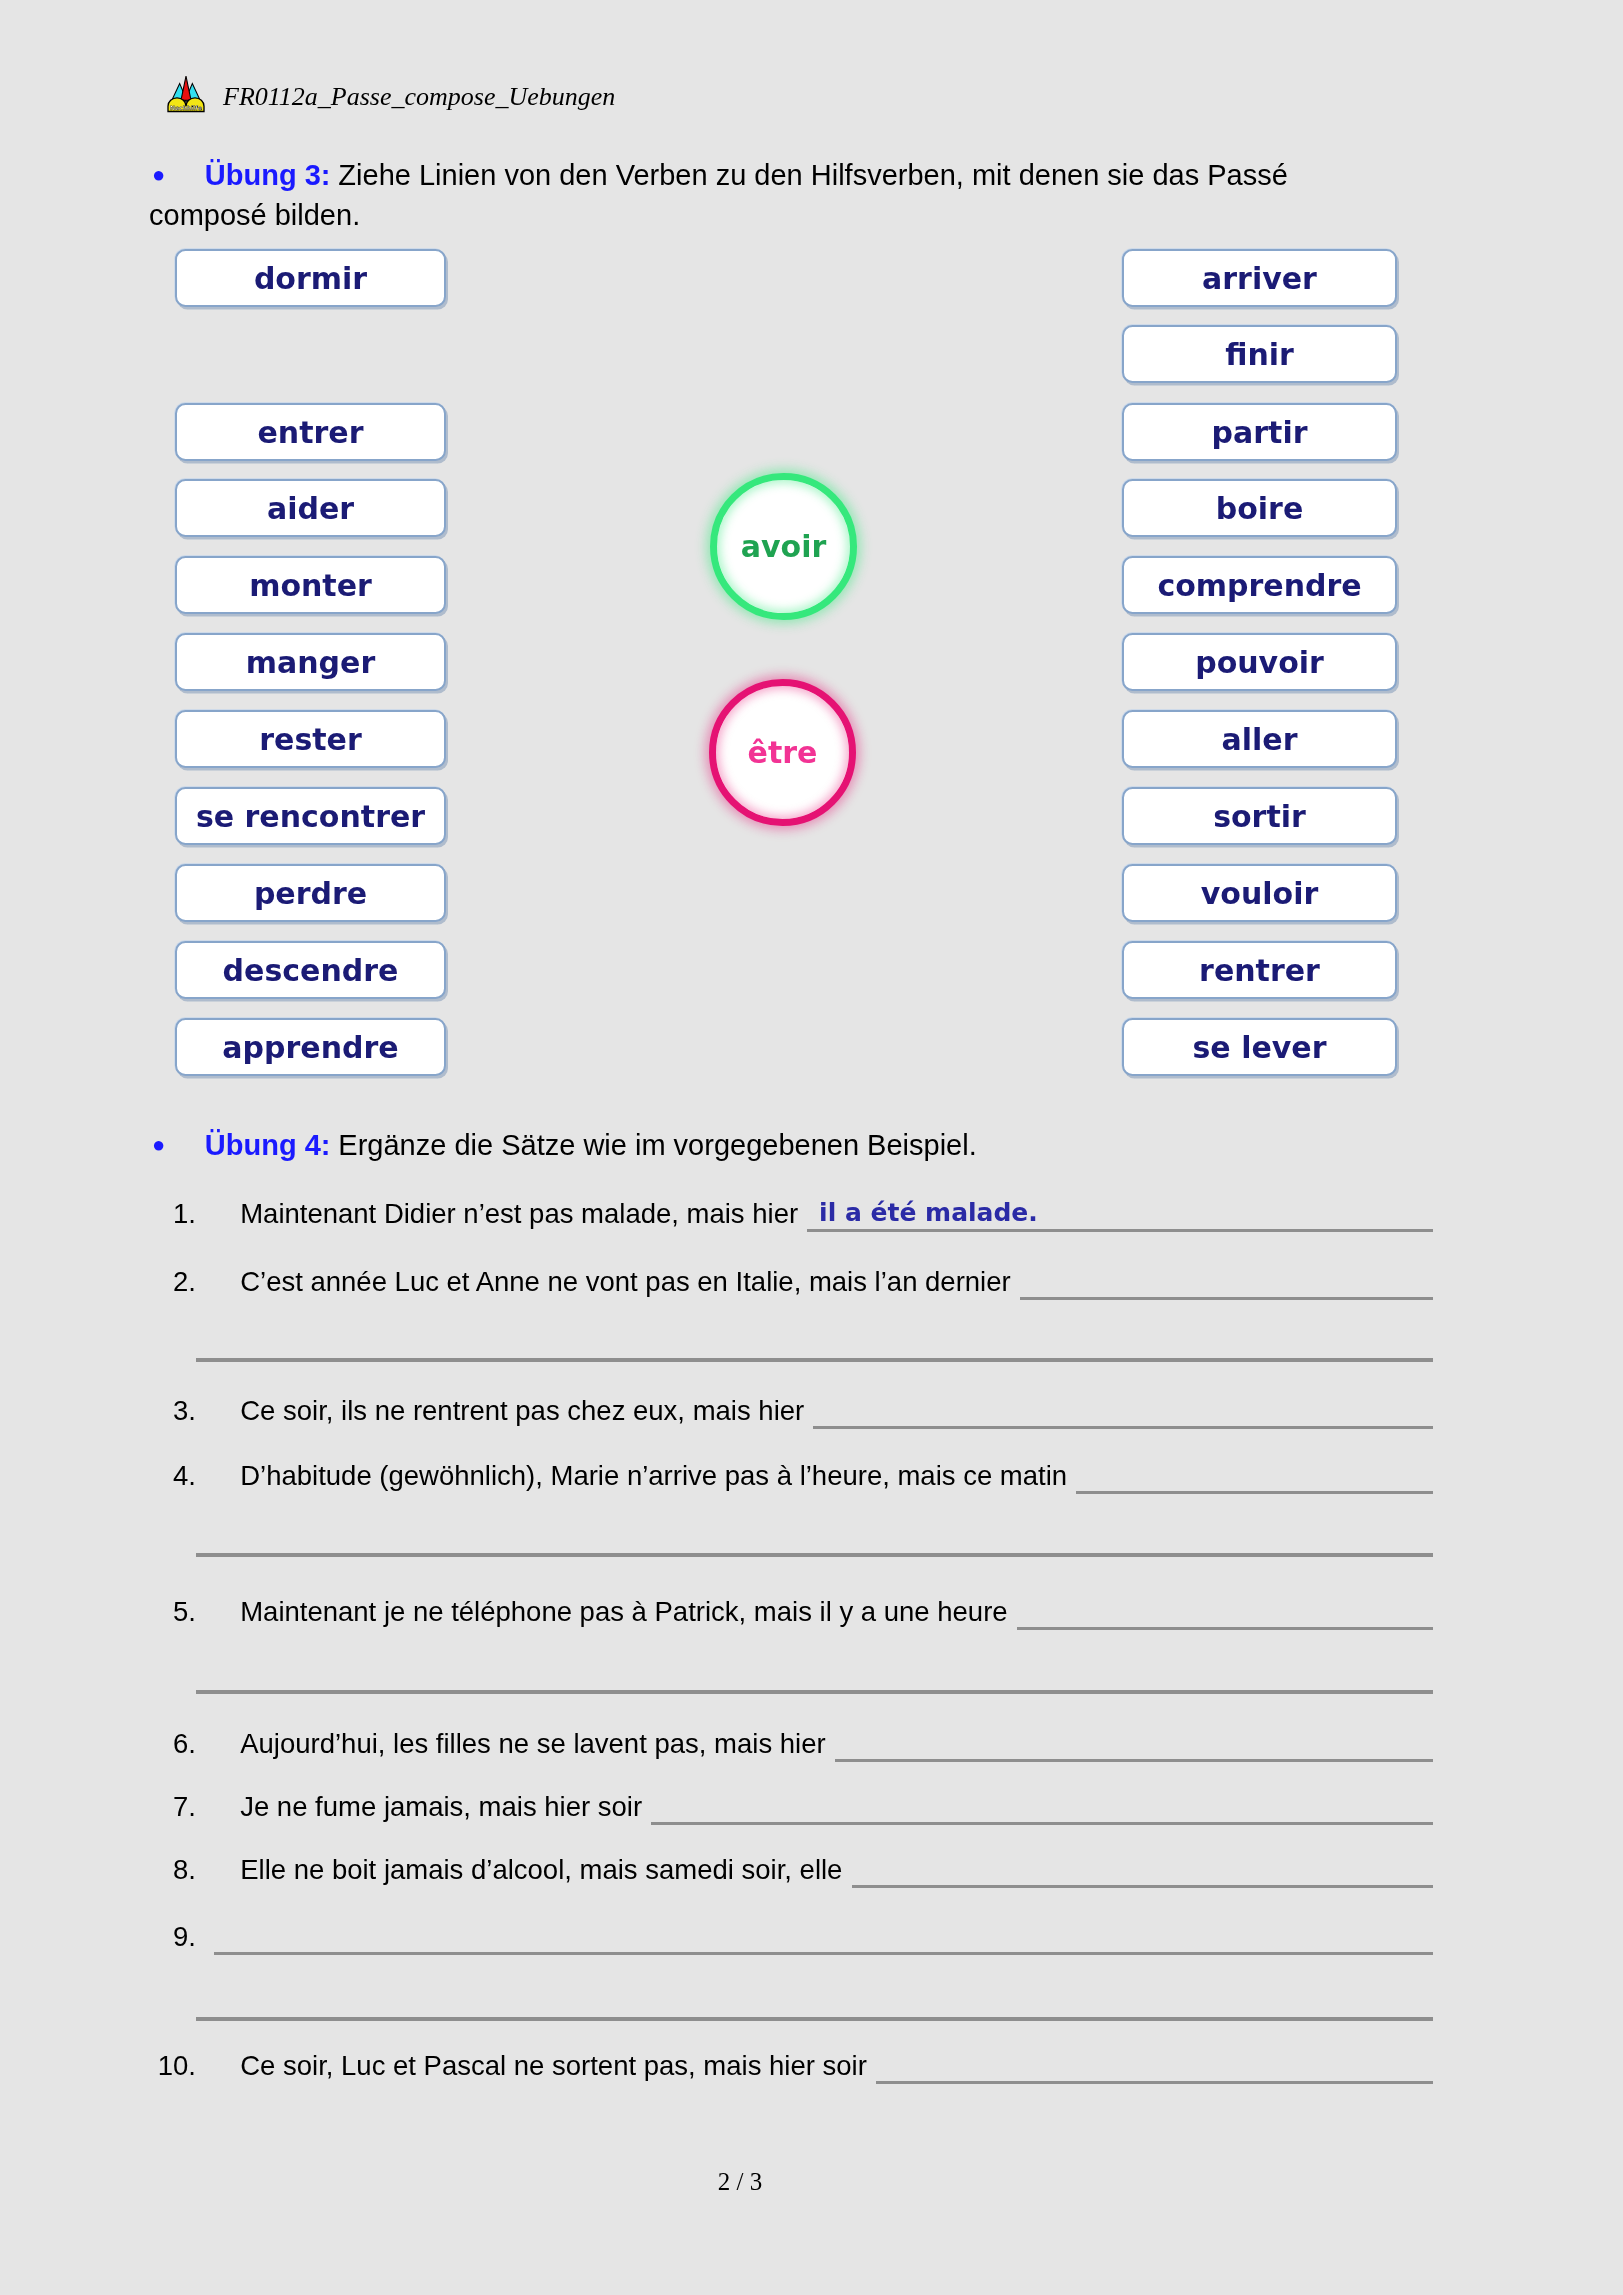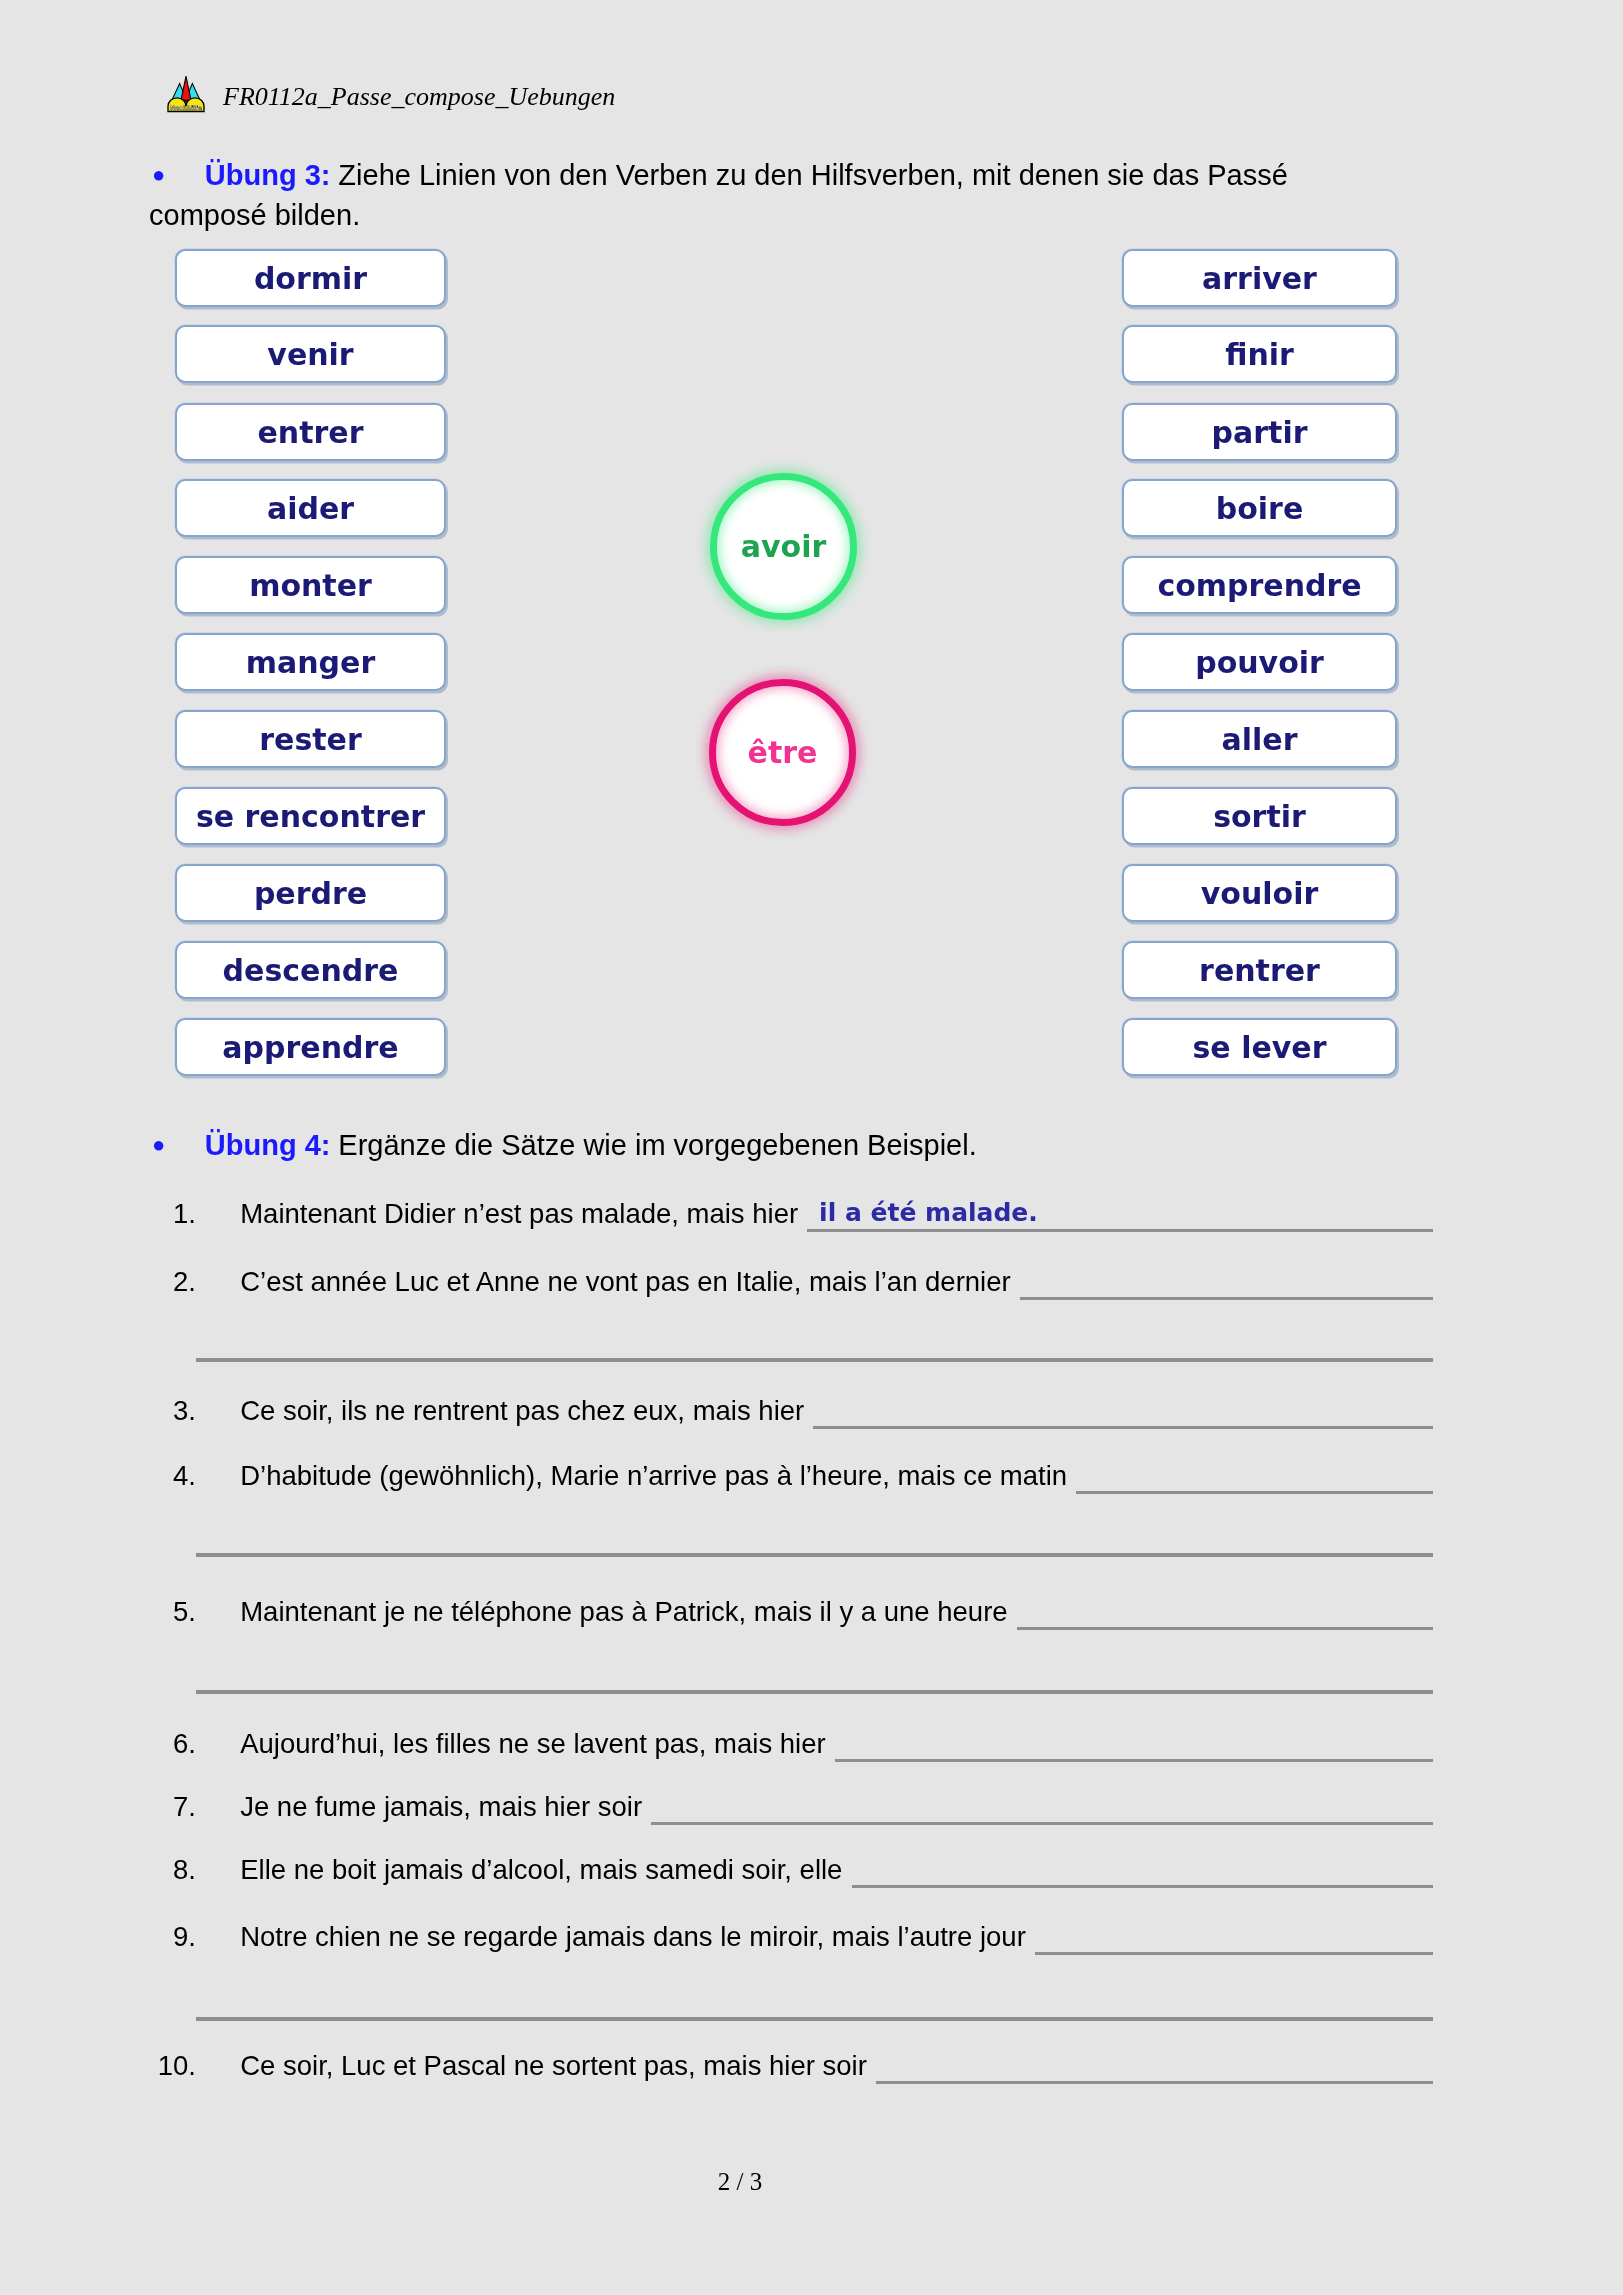--- a/index.html
+++ b/index.html
@@ -94,23 +94,20 @@
   <div class="doc-title">FR0112a_Passe_compose_Uebungen</div>
 
   <div class="instr ex3-line1">
     <span class="bullet">●</span><span class="lbl">Übung 3:</span><span>Ziehe Linien von den Verben zu den Hilfsverben, mit denen sie das Passé</span>
   </div>
   <div class="instr ex3-line2">composé bilden.</div>
 
   <div class="vbox left" style="top:249px">
       <span>dormir</span>
     </div>
-  <div class="vbox left" style="top:325px">
-      <span>venir</span>
-    </div>
   <div class="vbox left" style="top:403px">
       <span>entrer</span>
     </div>
   <div class="vbox left" style="top:479px">
       <span>aider</span>
     </div>
   <div class="vbox left" style="top:556px">
       <span>monter</span>
     </div>
   <div class="vbox left" style="top:633px">
@@ -225,21 +222,20 @@
   </div>
 
   <div class="item" style="top:1851px">
     <span class="num">8.</span>
     <span class="txt">Elle ne boit jamais d’alcool, mais samedi soir, elle</span>
     <div class="blank"></div>
   </div>
 
   <div class="item" style="top:1918px">
     <span class="num">9.</span>
-    <span class="txt">Notre chien ne se regarde jamais dans le miroir, mais l’autre jour</span>
     <div class="blank"></div>
   </div>
   <div class="cont-line" style="top:2017px"></div>
 
   <div class="item" style="top:2047px">
     <span class="num">10.</span>
     <span class="txt">Ce soir, Luc et Pascal ne sortent pas, mais hier soir</span>
     <div class="blank"></div>
   </div>
 

